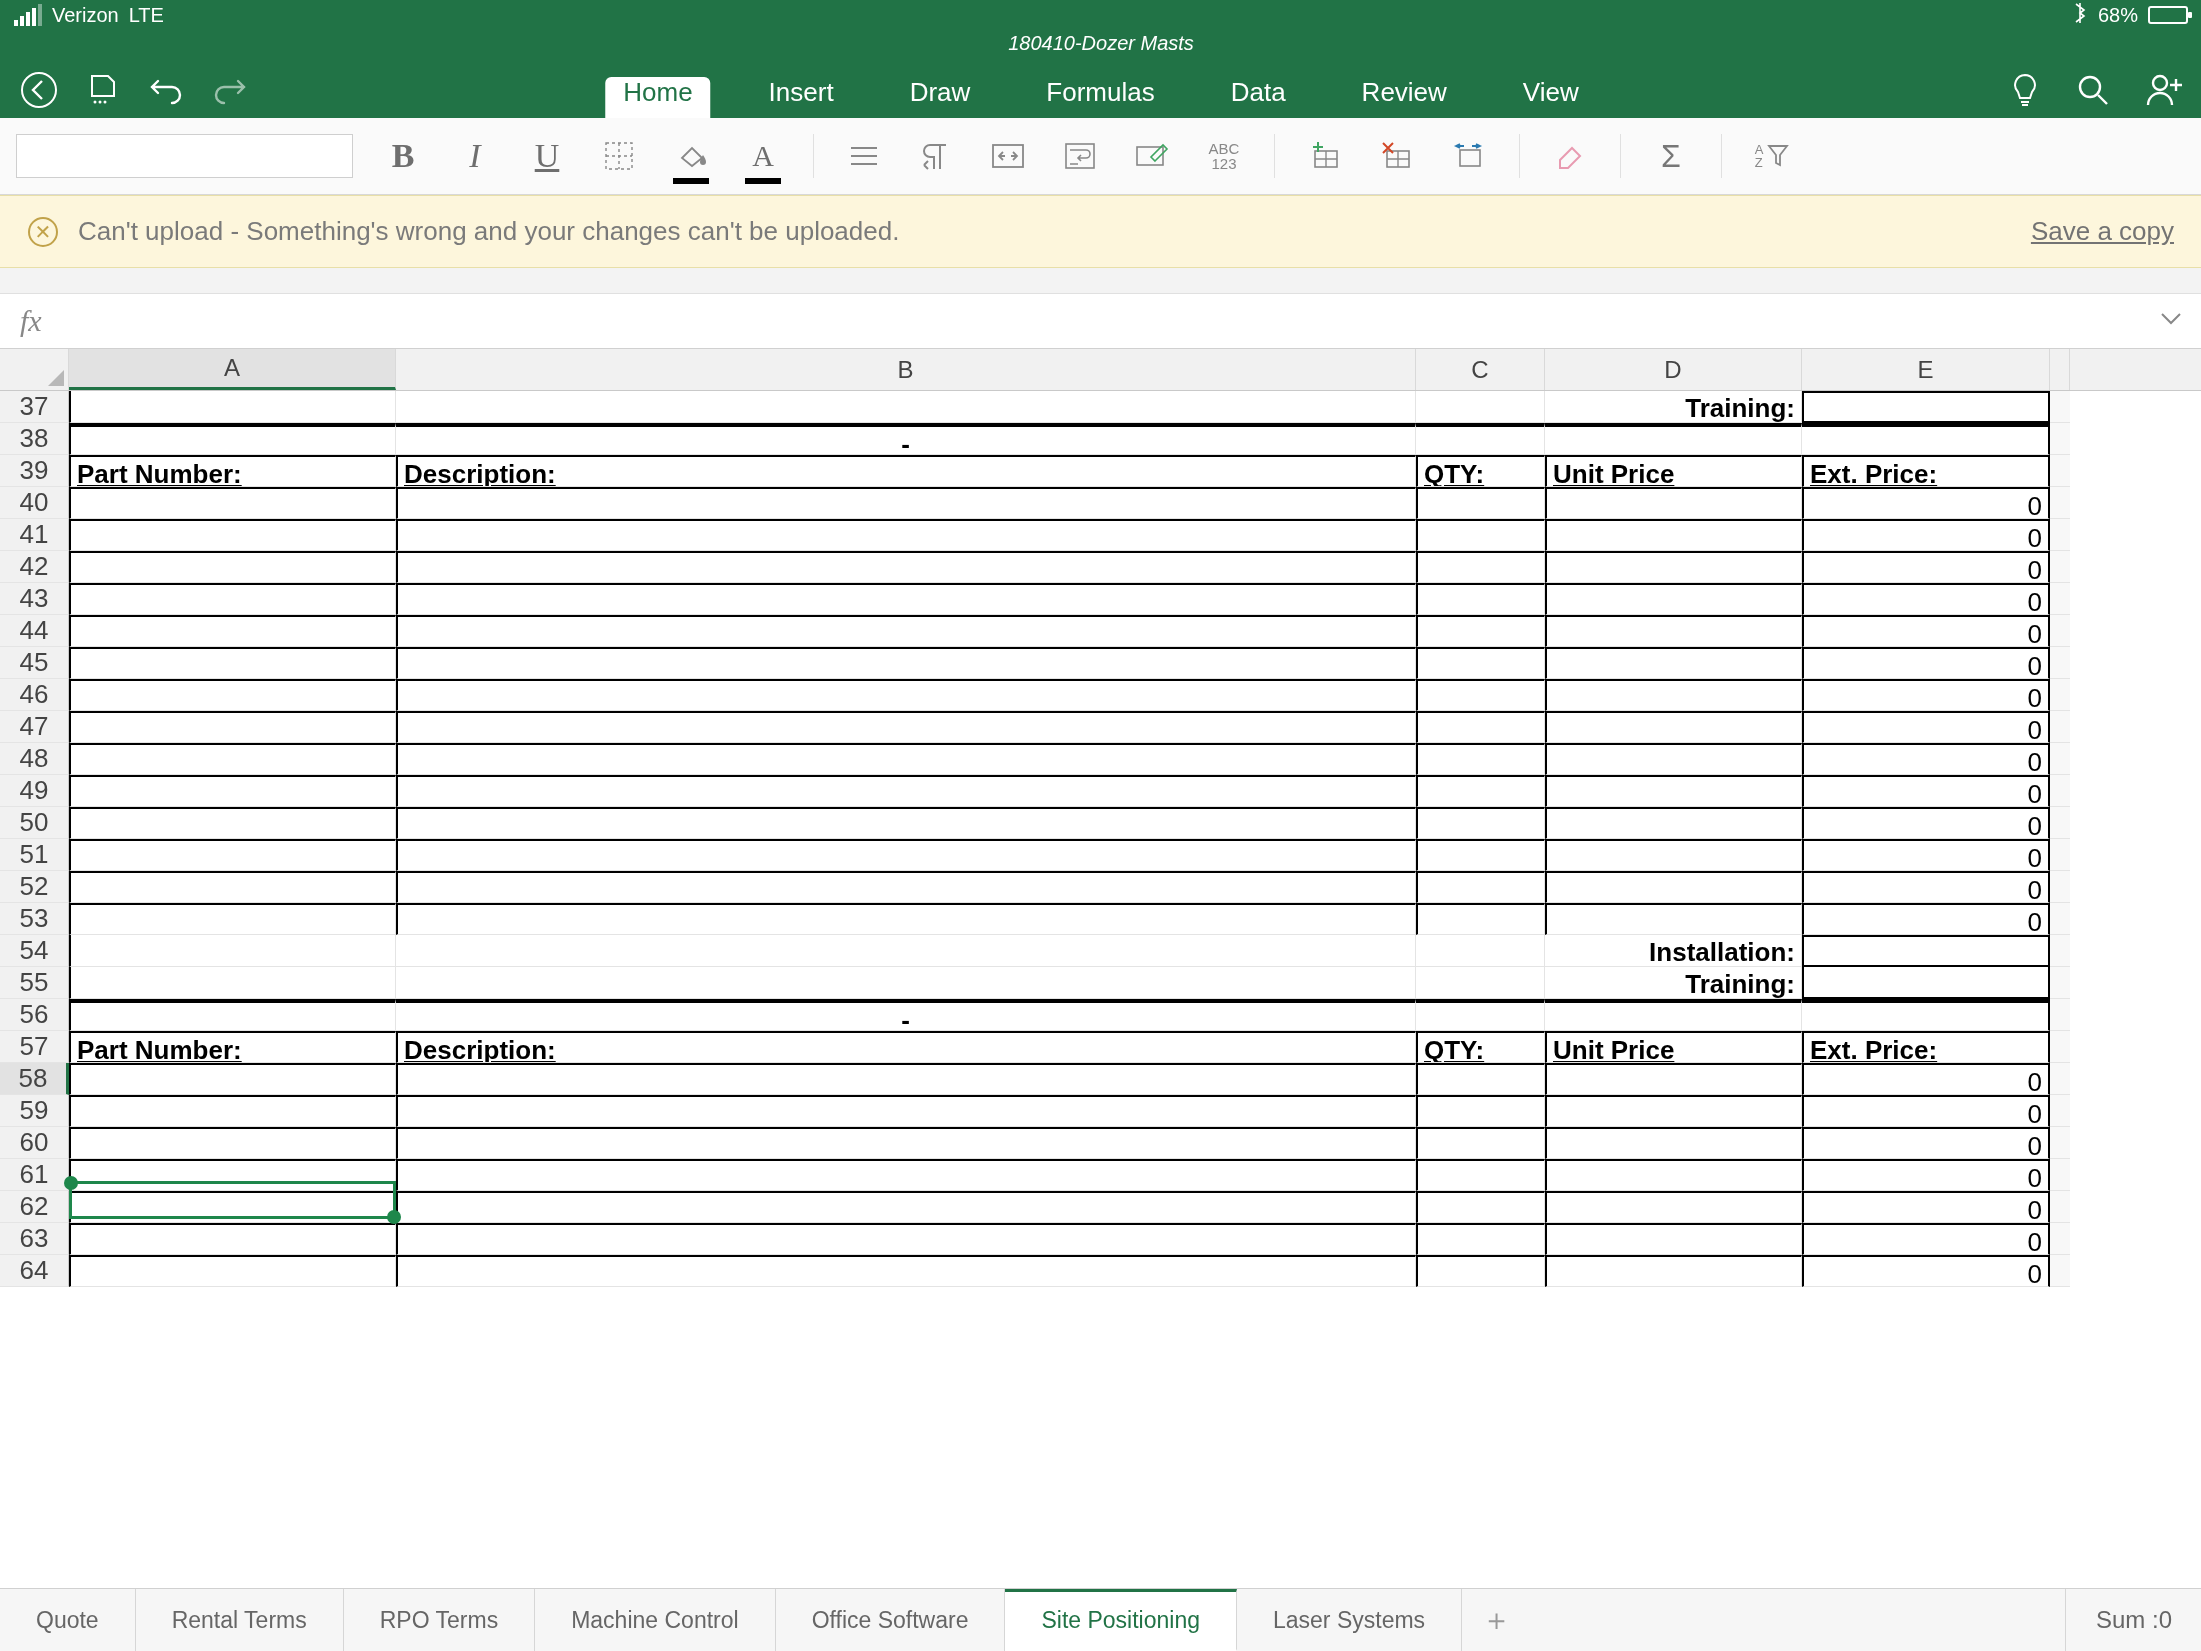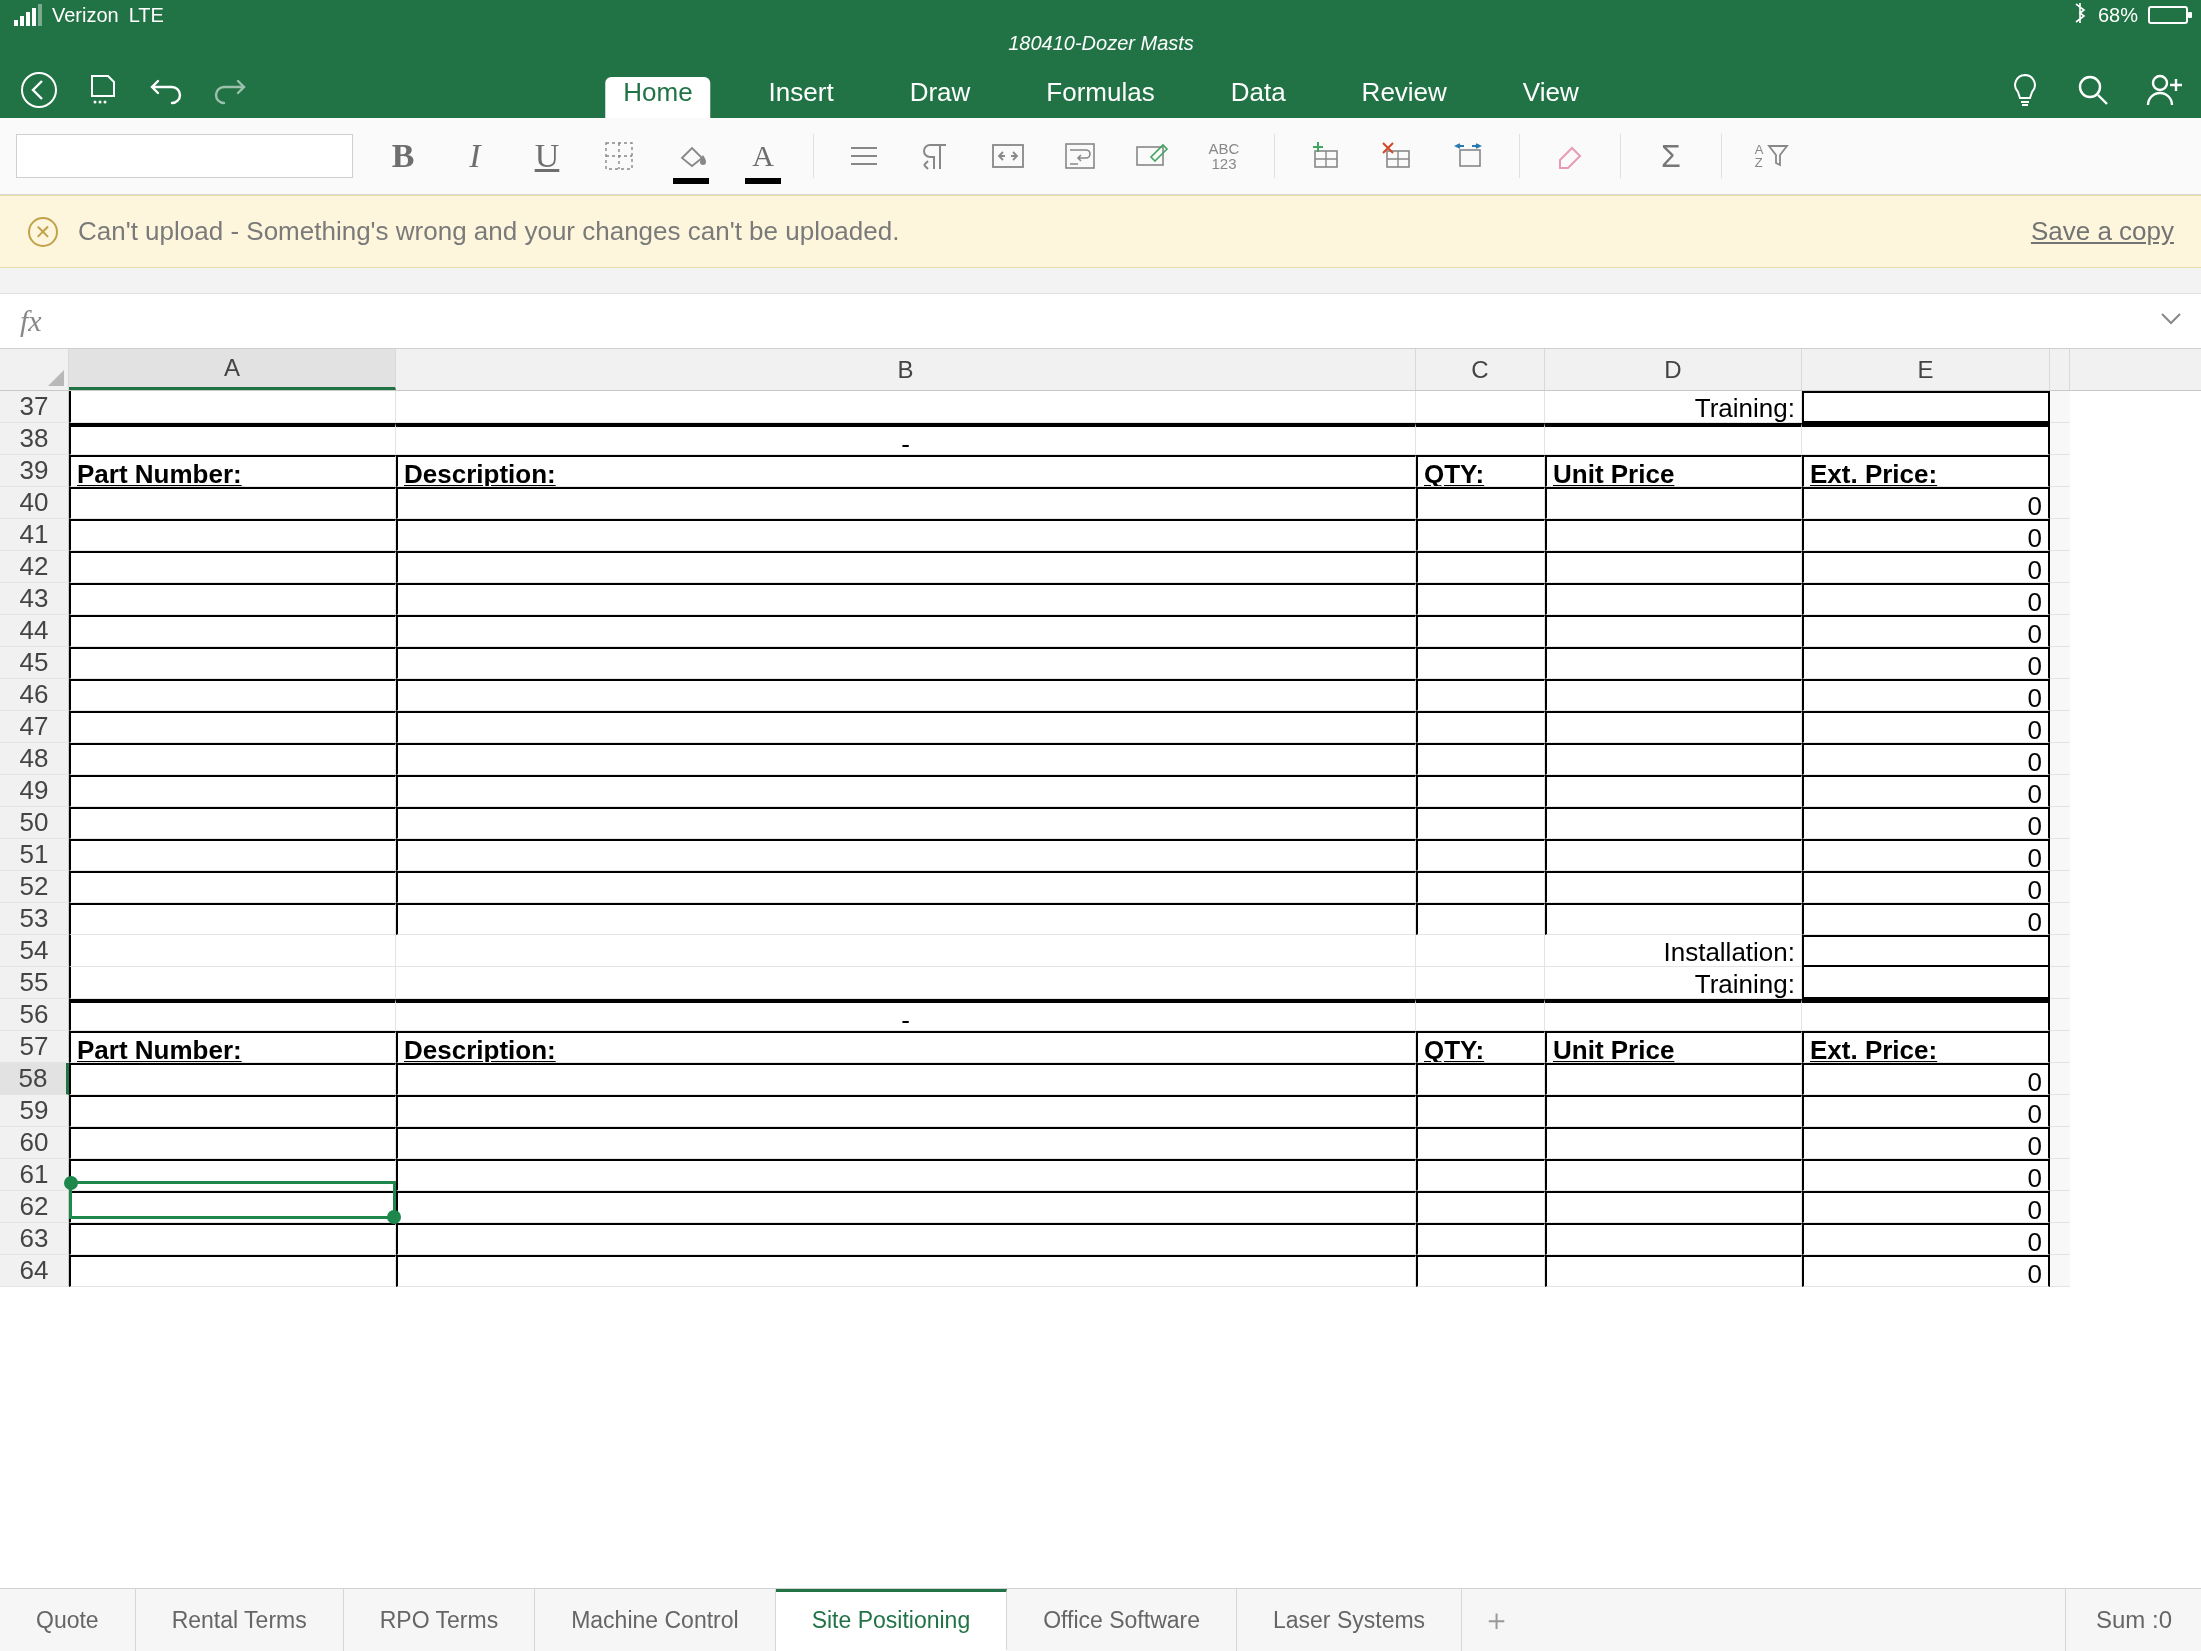--- a/index.html
+++ b/index.html
@@ -177,21 +177,21 @@
     display:flex;align-items:center;justify-content:center;
   }
   .row.active-row .rh { background:#e2e2e2; border-right:3px solid #217346;}
   
   .tb-t { border-top:2px solid #000 !important;}
   .tb-b { border-bottom:2px solid #000 !important;}
   .tb-l { border-left:2px solid #000 !important;}
   .tb-r { border-right:2px solid #000 !important;}
   .tb-thick-t { border-top:4px solid #000 !important;}
   .hdr { font-weight:700; text-decoration:underline;}
-  .big { font-weight:400; font-size:30px;}
+  .big { font-weight:700; font-size:30px;}
   .right { text-align:right;}
   .center { text-align:center;}
   
   .active-cell {
     position:absolute;
     border:3px solid #1e874b;
     background:transparent;
     pointer-events:none;
   }
   .handle {
@@ -685,19 +685,19 @@
     <span class="handle" style="left:-8px; top:-8px;"></span>
     <span class="handle" style="right:-8px; bottom:-8px;"></span>
   </div>
 </div>
 
 <div class="sheet-bar">
   <div class="sheet-tab">Quote</div>
   <div class="sheet-tab">Rental Terms</div>
   <div class="sheet-tab">RPO Terms</div>
   <div class="sheet-tab">Machine Control</div>
+  <div class="sheet-tab">Office Software</div>
   <div class="sheet-tab active">Site Positioning</div>
-  <div class="sheet-tab">Office Software</div>
   <div class="sheet-tab">Laser Systems</div>
   <div class="sheet-add">＋</div>
   <div class="sheet-sum">Sum :0</div>
 </div>
 
 
 </body></html>

